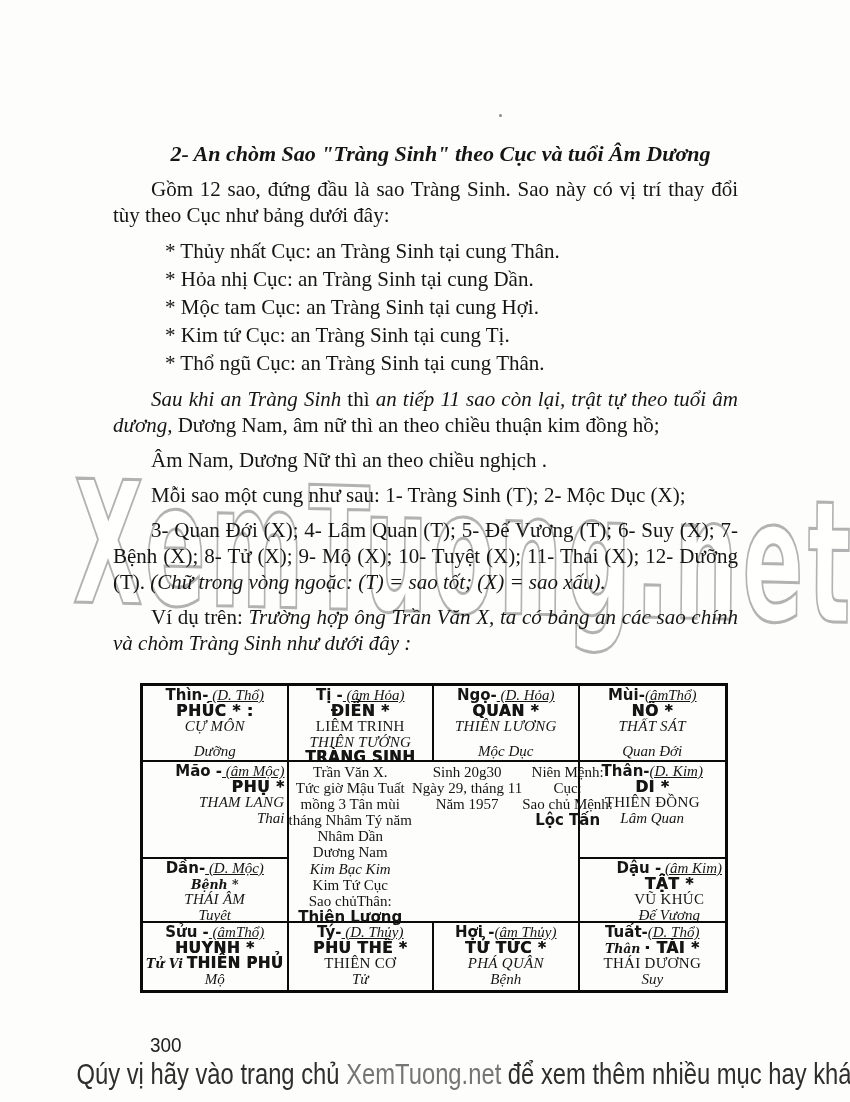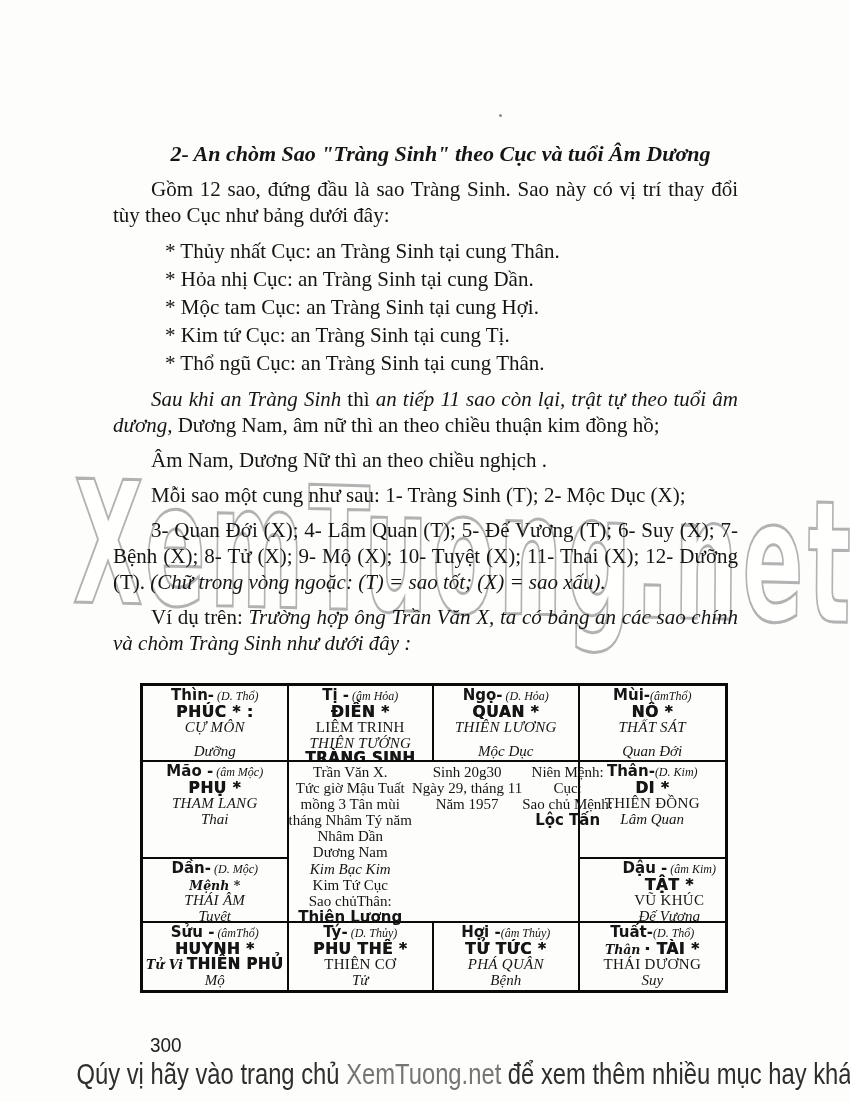--- a/index.html
+++ b/index.html
@@ -41,21 +41,21 @@
   }
   .cell{
     box-sizing:border-box; border-right:2px solid #0a0a0a; border-bottom:2px solid #0a0a0a;
     display:flex; flex-direction:column; align-items:center;
     padding:2px 2px 1px 2px; text-align:center;
     font-size:15px; line-height:15.5px; overflow:hidden;
   }
   .no-r{border-right:none;} .no-b{border-bottom:none;}
   .hdr{white-space:nowrap;}
   .branch{font-family:"DejaVu Sans",sans-serif; font-weight:bold; font-size:15px;}
-  .elem{font-style:italic; font-size:12px;}
+  .elem{font-style:italic; font-size:15px;text-decoration:underline;}
   .palace{
     font-family:"DejaVu Sans",sans-serif; font-weight:bold; font-size:15.5px;
     letter-spacing:0.5px; text-shadow:0.5px 0 0 currentColor; white-space:nowrap;
   }
   .script{
     font-family:"DejaVu Serif",serif; font-style:italic; font-weight:bold;
     font-size:12.5px; text-shadow:none; letter-spacing:0;
   }
   .star{letter-spacing:0.3px; white-space:nowrap;}
   .star.it{font-style:italic;}
@@ -69,21 +69,21 @@
     grid-column:2/4; grid-row:2/4;
     box-sizing:border-box; border-right:2px solid #0a0a0a; border-bottom:2px solid #0a0a0a;
     display:grid; grid-template-columns:1fr 1fr 1fr; grid-template-rows:97px 1fr;
     font-size:15px; line-height:16px; text-align:center; padding-top:2px;
   }
   .quad div{white-space:nowrap;}
   .q-bold{font-family:"DejaVu Sans",sans-serif; font-weight:bold;}
   .q-it{font-style:italic;}
   
   .c-thin{grid-area:1/1;} .c-ti{grid-area:1/2;} .c-ngo{grid-area:1/3;} .c-mui{grid-area:1/4;}
-  .c-mao{grid-area:2/1;} .c-than{grid-area:2/4;}
+  .c-mao{grid-area:2/1;align-items:flex-end;} .c-than{grid-area:2/4;}
   .c-dan{grid-area:3/1;} .c-dau{grid-area:3/4;padding-left:36px;}
   .c-suu{grid-area:4/1;} .c-ty{grid-area:4/2;} .c-hoi{grid-area:4/3;} .c-tuat{grid-area:4/4;}
   
   .pagenum{
     position:absolute; left:150px; top:1033px; z-index:2;
     font-family:"Liberation Sans",sans-serif; font-size:21px; color:#222;
     transform:scaleX(0.9); transform-origin:left top;
   }
   .footer{
     position:absolute; left:0; top:1058px; width:850px; text-align:center; z-index:2;
@@ -192,21 +192,21 @@
 
     <div class="cell c-than no-r">
       <div class="hdr"><span class="branch">Thân-</span><span class="elem">(D. Kim)</span></div>
       <div class="palace">DI *</div>
       <div class="star">THIÊN ĐỒNG</div>
       <div class="stage">Lâm Quan</div>
     </div>
 
     <div class="cell c-dan">
       <div class="hdr"><span class="branch">Dần-</span><span class="elem"> (D. Mộc)</span></div>
-      <div class="palace script">Mệnh *</div>
+      <div class="palace script">Bệnh *</div>
       <div class="star it">THÁI ÂM</div>
       <div class="stage">Tuyệt</div>
     </div>
 
     <div class="cell c-dau no-r">
       <div class="hdr"><span class="branch">Dậu -</span><span class="elem"> (âm Kim)</span></div>
       <div class="palace">TẬT *</div>
       <div class="star">VŨ KHÚC</div>
       <div class="stage">Đế Vượng</div>
     </div>

